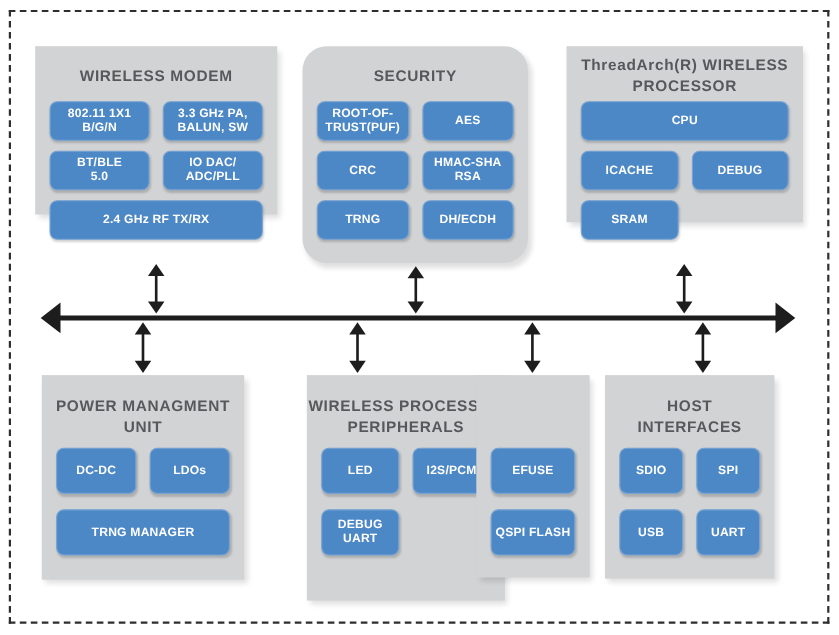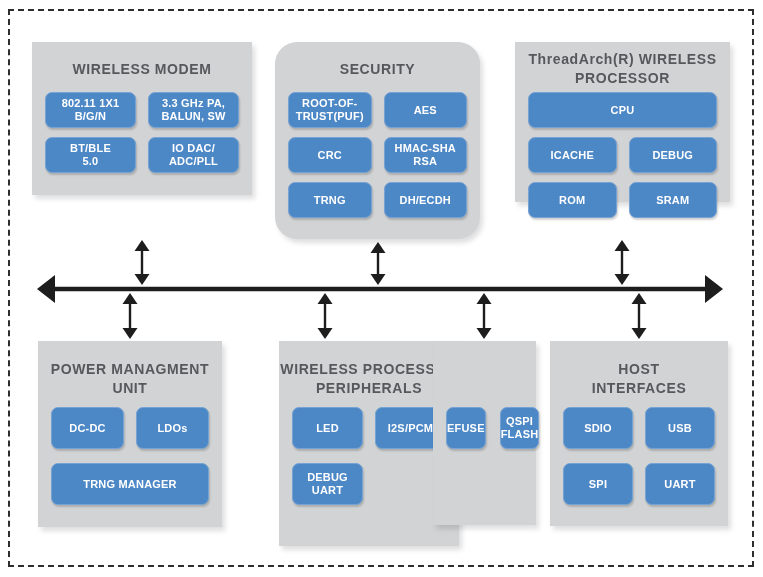--- a/index.html
+++ b/index.html
@@ -38,21 +38,21 @@
     display:flex;align-items:center;justify-content:center;
   }
   .p-top .panel-title{height:38px;padding-top:8px;margin-bottom:4px;}
   .p-bot .panel-title{height:40px;padding-top:18px;margin-bottom:8px;}
   .blocks{
     display:grid;grid-template-columns:1fr 1fr;
     padding:0 13px;
   }
   .p-top .blocks{gap:9px 12px;}
   .p-bot .blocks{gap:14px 12px;}
-  .panel-memory .blocks{margin-top:66px;grid-template-columns:1fr 1fr;gap:14px;}
+  .panel-memory .blocks{margin-top:66px;grid-template-columns:1fr;gap:14px;}
   .block{
     background:var(--block-fill);
     border:1px solid var(--block-border);
     border-radius:7px;
     color:var(--block-text);
     font-weight:bold;font-size:11px;line-height:13px;letter-spacing:0.2px;
     display:flex;align-items:center;justify-content:center;
     text-align:center;white-space:pre-line;
     box-sizing:border-box;
     box-shadow:1px 2px 2px rgba(0,0,0,0.18);
@@ -60,21 +60,21 @@
   .p-top .block{height:36px;}
   .p-bot .block{height:42px;}
   .span2{grid-column:1 / span 2;text-align:center;}
   
   .panel-modem{left:32px;top:42px;width:220px;height:153px;}
   .panel-security{left:275px;top:42px;width:205px;height:197px;border-radius:22px;}
   .panel-threadarch{left:515px;top:42px;width:215px;height:160px;}
   .panel-power{left:38px;top:341px;width:184px;height:186px;}
   .panel-periph{left:235px;top:341px;width:180px;height:205px;margin-left:44px;}
   .panel-memory{left:433px;top:341px;width:103px;height:184px;}
-  .panel-host{left:550px;top:341px;width:178px;height:185px;}
+  .panel-host{left:550px;top:341px;width:154px;height:185px;}
 </style>
 </head>
 <body>
 
 <div class="frame"></div>
 
 <svg class="arrows" width="763" height="577" viewBox="0 0 763 577">
   <g>
     <line x1="50" y1="289" x2="710" y2="289" stroke-width="4.5"></line>
     <polygon points="37,289 55,275 55,303"></polygon>
@@ -121,20 +121,21 @@
   <h2 class="panel-title">WIRELESS MODEM</h2>
   <div class="blocks">
     <div class="block">802.11 1X1
 B/G/N</div>
     <div class="block">3.3 GHz PA,
 BALUN, SW</div>
     <div class="block">BT/BLE
 5.0</div>
     <div class="block">IO DAC/
 ADC/PLL</div>
+    <div class="block span2">2.4 GHz RF TX/RX</div>
   </div>
 </section>
 
 <section class="panel p-top panel-security">
   <h2 class="panel-title">SECURITY</h2>
   <div class="blocks">
     <div class="block">ROOT-OF-
 TRUST(PUF)</div>
     <div class="block">AES</div>
     <div class="block">CRC</div>
@@ -145,21 +146,20 @@
   </div>
 </section>
 
 <section class="panel p-top panel-threadarch">
   <h2 class="panel-title">ThreadArch(R) WIRELESS
 PROCESSOR</h2>
   <div class="blocks">
     <div class="block span2">CPU</div>
     <div class="block">ICACHE</div>
     <div class="block">DEBUG</div>
-    <div class="block">ROM</div>
     <div class="block">SRAM</div>
   </div>
 </section>
 
 <section class="panel p-bot panel-power">
   <h2 class="panel-title">POWER MANAGMENT
 UNIT</h2>
   <div class="blocks">
     <div class="block">DC-DC</div>
     <div class="block">LDOs</div>
@@ -183,17 +183,17 @@
     <div class="block">EFUSE</div>
     <div class="block">QSPI FLASH</div>
   </div>
 </section>
 
 <section class="panel p-bot panel-host">
   <h2 class="panel-title">HOST
 INTERFACES</h2>
   <div class="blocks">
     <div class="block">SDIO</div>
+    <div class="block">SPI</div>
     <div class="block">USB</div>
-    <div class="block">SPI</div>
     <div class="block">UART</div>
   </div>
 </section>
 
 </body></html>

